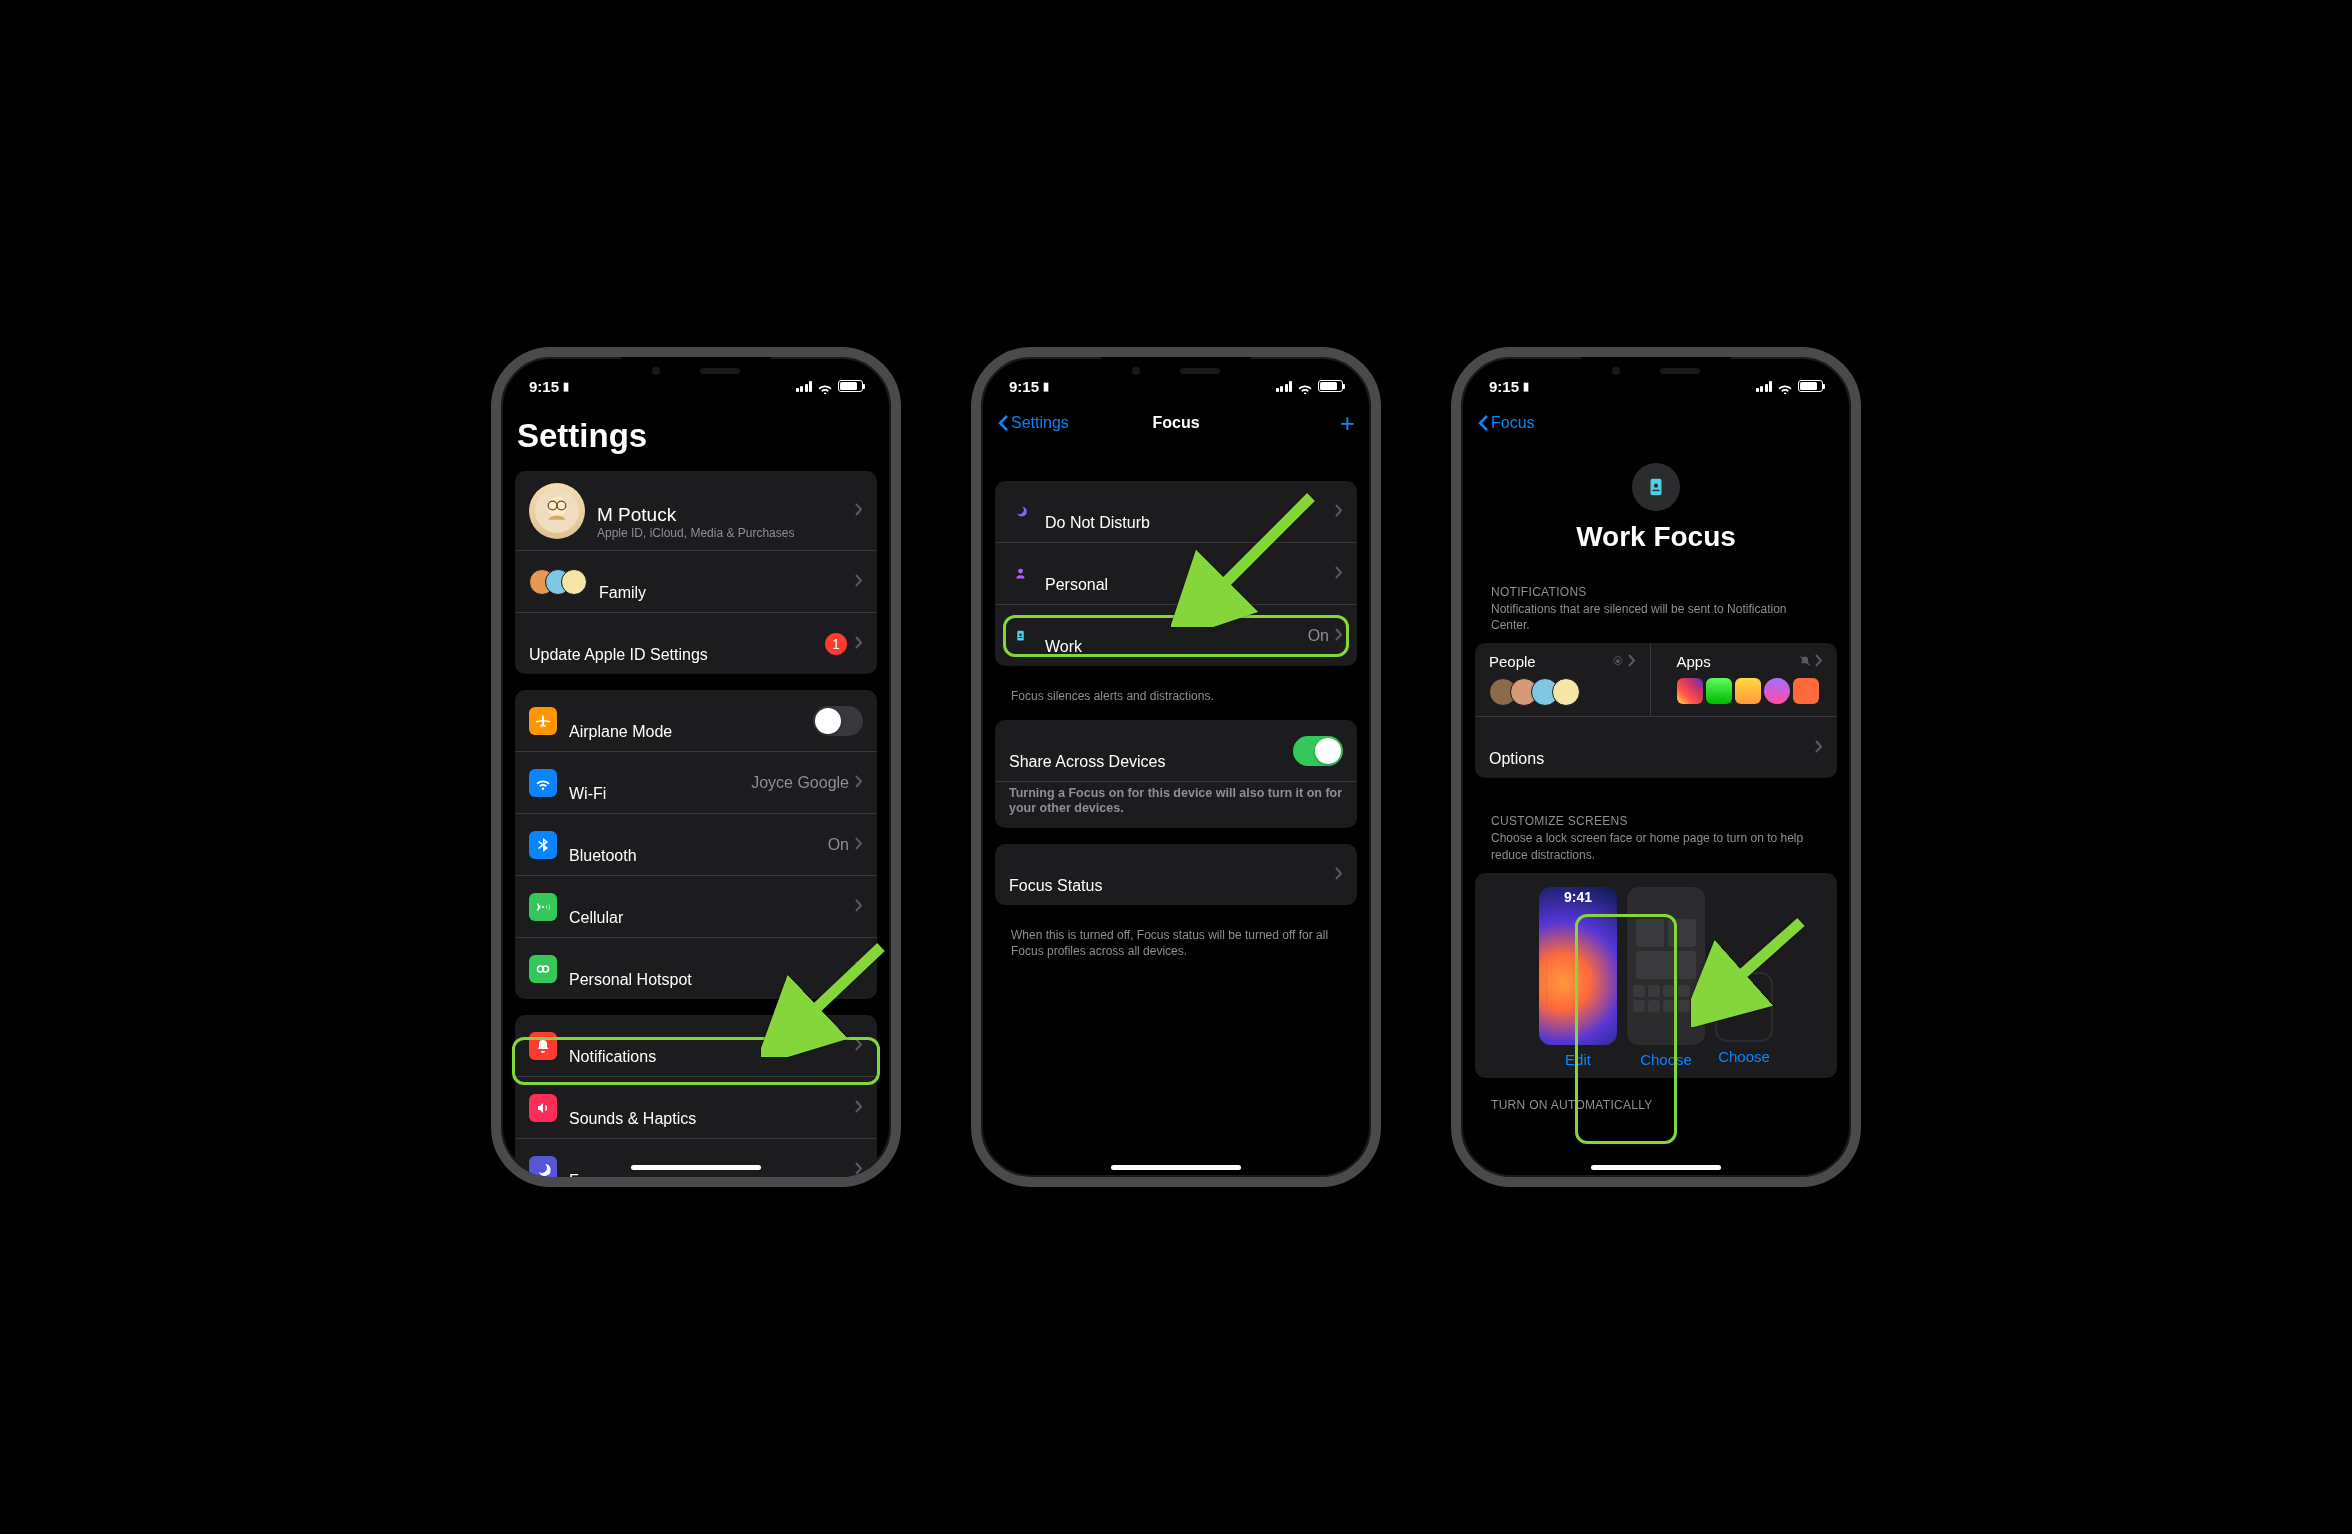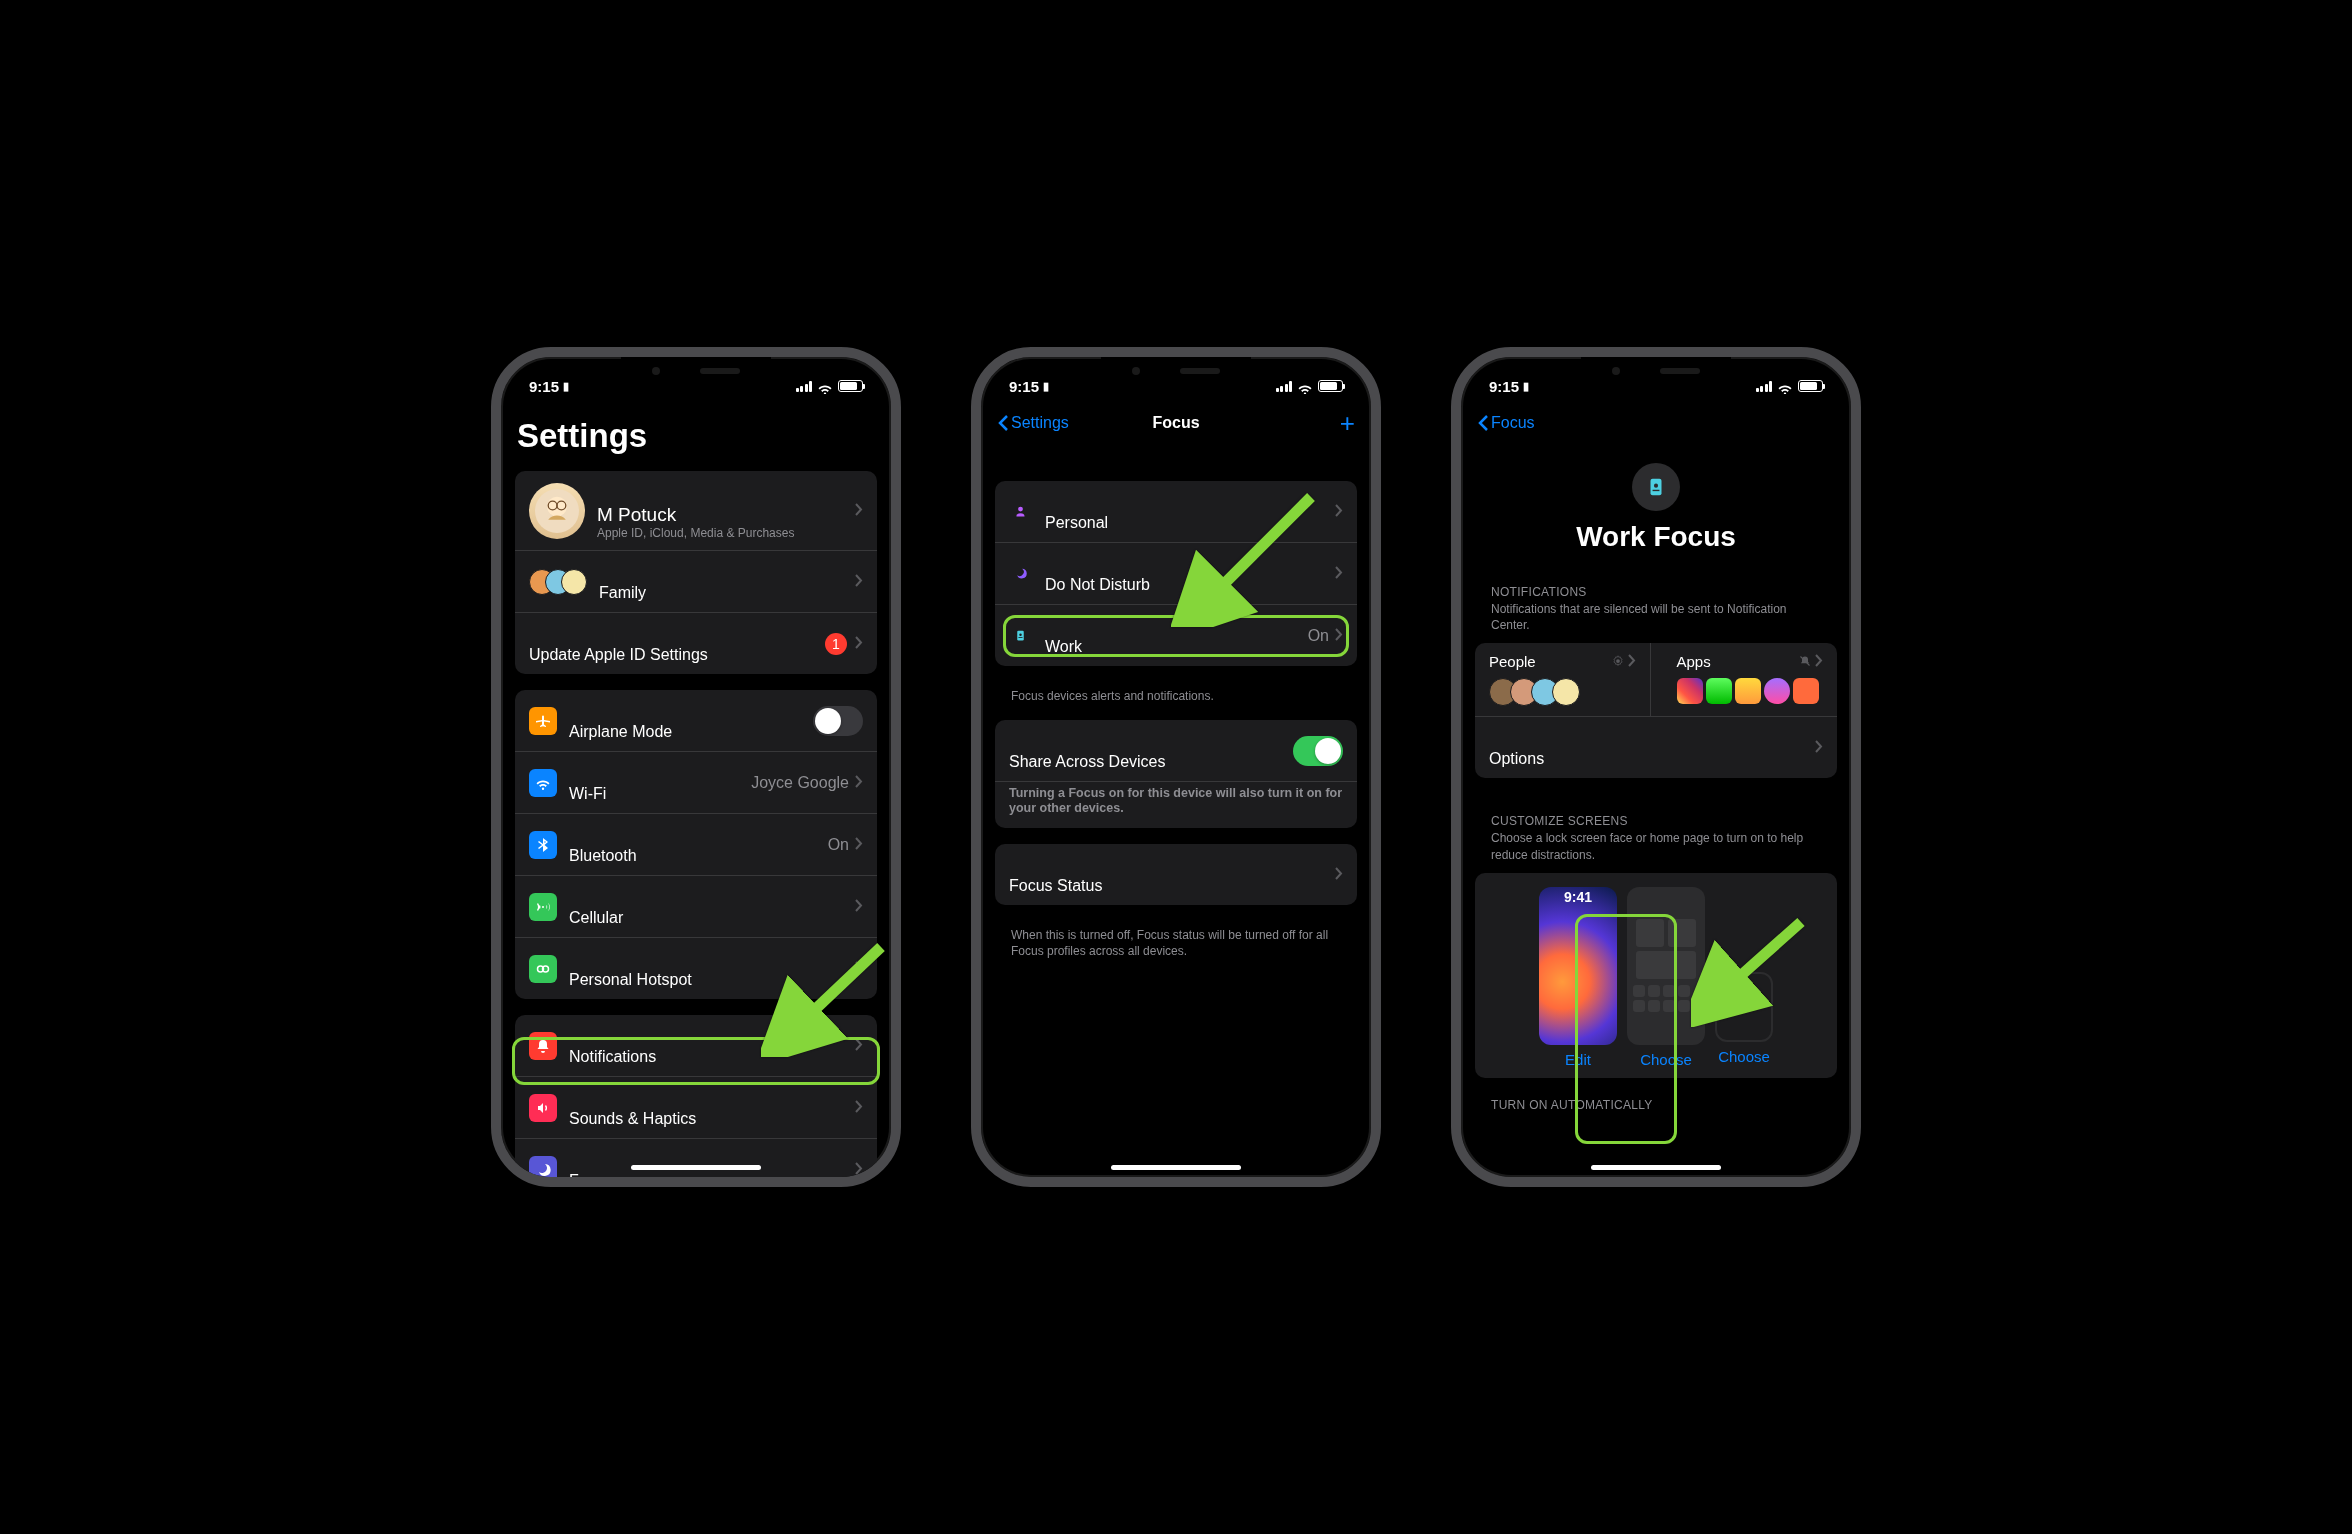--- a/index.html
+++ b/index.html
@@ -346,57 +346,57 @@
           </svg>
         <span>Settings</span>
       </div>
       <div class="nav-title">Focus</div>
       <div class="nav-plus">+</div>
     </div>
 
     <div class="group" style="margin-top:36px;">
       <div class="cell">
         <div class="icon-small">
+            <svg viewBox="0 0 16 16" fill="#8e5cff">
+              <path d="M10 2a6 6 0 11-6 8 5 5 0 006-8z"></path>
+            </svg>
+          </div>
+        <div class="cell-label">Do Not Disturb</div>
+        <span class="chevron"><svg viewBox="0 0 8 13" fill="none" stroke="#5a5a5e" stroke-width="2">
+              <path d="M1 1l5 5.5L1 12"></path>
+            </svg></span>
+      </div>
+      <div class="cell">
+        <div class="icon-small">
             <svg viewBox="0 0 16 16" fill="#b85cff">
               <circle cx="8" cy="5" r="3"></circle>
               <path d="M3 14c0-3 2-4 5-4s5 1 5 4z"></path>
             </svg>
           </div>
         <div class="cell-label">Personal</div>
-        <span class="chevron"><svg viewBox="0 0 8 13" fill="none" stroke="#5a5a5e" stroke-width="2">
-              <path d="M1 1l5 5.5L1 12"></path>
-            </svg></span>
-      </div>
-      <div class="cell">
-        <div class="icon-small">
-            <svg viewBox="0 0 16 16" fill="#8e5cff">
-              <path d="M10 2a6 6 0 11-6 8 5 5 0 006-8z"></path>
-            </svg>
-          </div>
-        <div class="cell-label">Do Not Disturb</div>
         <span class="chevron"><svg viewBox="0 0 8 13" fill="none" stroke="#5a5a5e" stroke-width="2">
               <path d="M1 1l5 5.5L1 12"></path>
             </svg></span>
       </div>
       <div class="cell">
         <div class="icon-small">
             <svg viewBox="0 0 16 16" fill="#4dd0e1">
               <rect x="4" y="2" width="8" height="12" rx="1.5"></rect>
               <circle cx="8" cy="7" r="1.5" fill="#1c1c1e"></circle>
               <rect x="5.5" y="10" width="5" height="1" fill="#1c1c1e"></rect>
             </svg>
           </div>
         <div class="cell-label">Work</div>
         <div class="cell-value">On</div>
         <span class="chevron"><svg viewBox="0 0 8 13" fill="none" stroke="#5a5a5e" stroke-width="2">
               <path d="M1 1l5 5.5L1 12"></path>
             </svg></span>
       </div>
     </div>
-    <div class="footer-text">Focus devices alerts and notifications.</div>
+    <div class="footer-text">Focus silences alerts and distractions.</div>
 
     <div class="group">
       <div class="cell">
         <div class="cell-label">Share Across Devices</div>
         <div class="toggle on">
             <div class="toggle-knob"></div>
           </div>
       </div>
       <div class="cell" style="padding-top:4px;padding-bottom:12px;font-weight:bold;">
         <div class="cell-sub" style="font-size:12.5px;">Turning a Focus on for this device will also turn it on for your other devices.</div>

